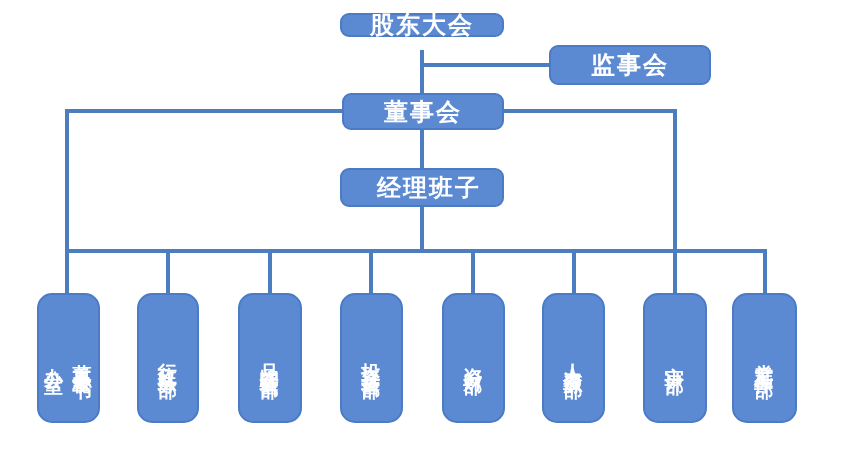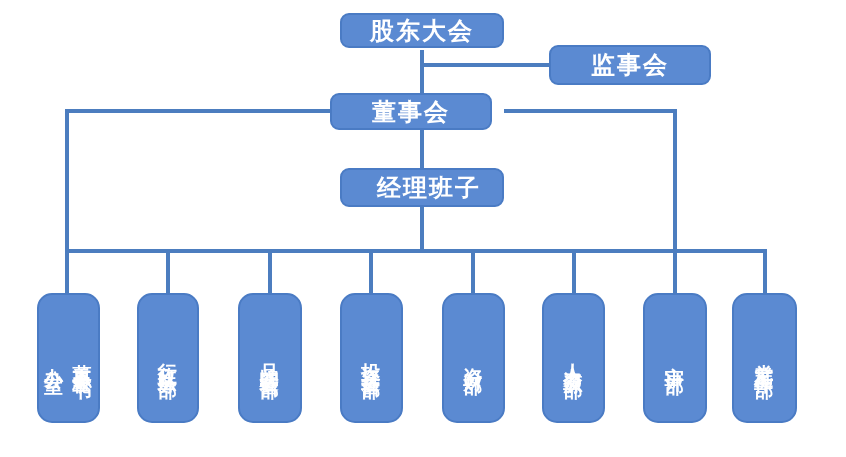--- a/index.html
+++ b/index.html
@@ -56,23 +56,23 @@
     writing-mode: vertical-rl;
     white-space: pre-line;
     text-align: center;
     font-size: 19px;
     font-weight: bold;
     letter-spacing: 4px;
     line-height: 1.5;
   }
 
   
-  #node-shareholders { left: 340px; top: 13px;  width: 164px; height: 35px; }
+  #node-shareholders { left: 340px; top: 13px;  width: 164px; height: 24px; }
   #node-supervisors  { left: 549px; top: 45px;  width: 162px; height: 40px; }
-  #node-board        { left: 330px; top: 93px;  width: 162px; height: 37px; }
+  #node-board        { left: 342px; top: 93px;  width: 162px; height: 37px; }
   #node-management   { left: 340px; top: 168px; width: 164px; height: 39px; padding-left: 14px; }
 
   #dept-0 { left: 37px;  width: 63px; }
   #dept-1 { left: 137px; width: 62px; }
   #dept-2 { left: 238px; width: 64px; }
   #dept-3 { left: 340px; width: 63px; }
   #dept-4 { left: 442px; width: 63px; }
   #dept-5 { left: 542px; width: 63px; }
   #dept-6 { left: 643px; width: 64px; }
   #dept-7 { left: 732px; width: 65px; }

